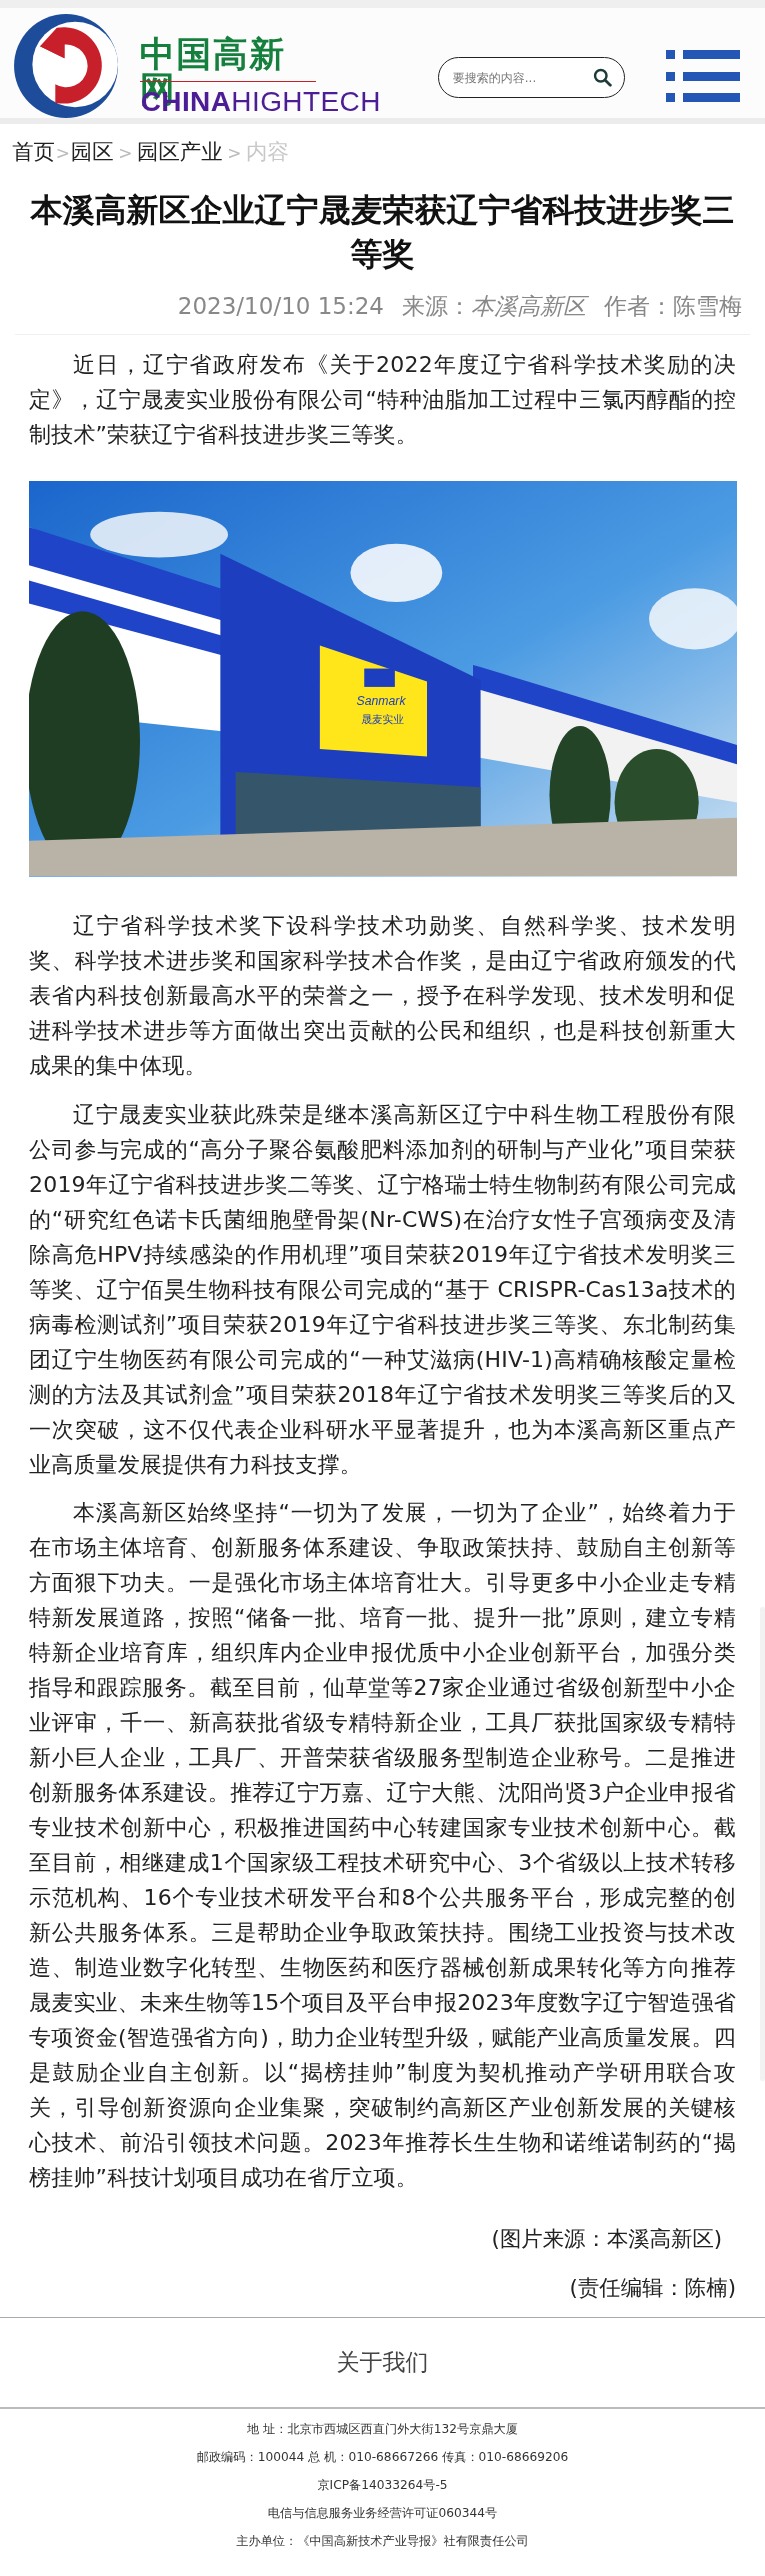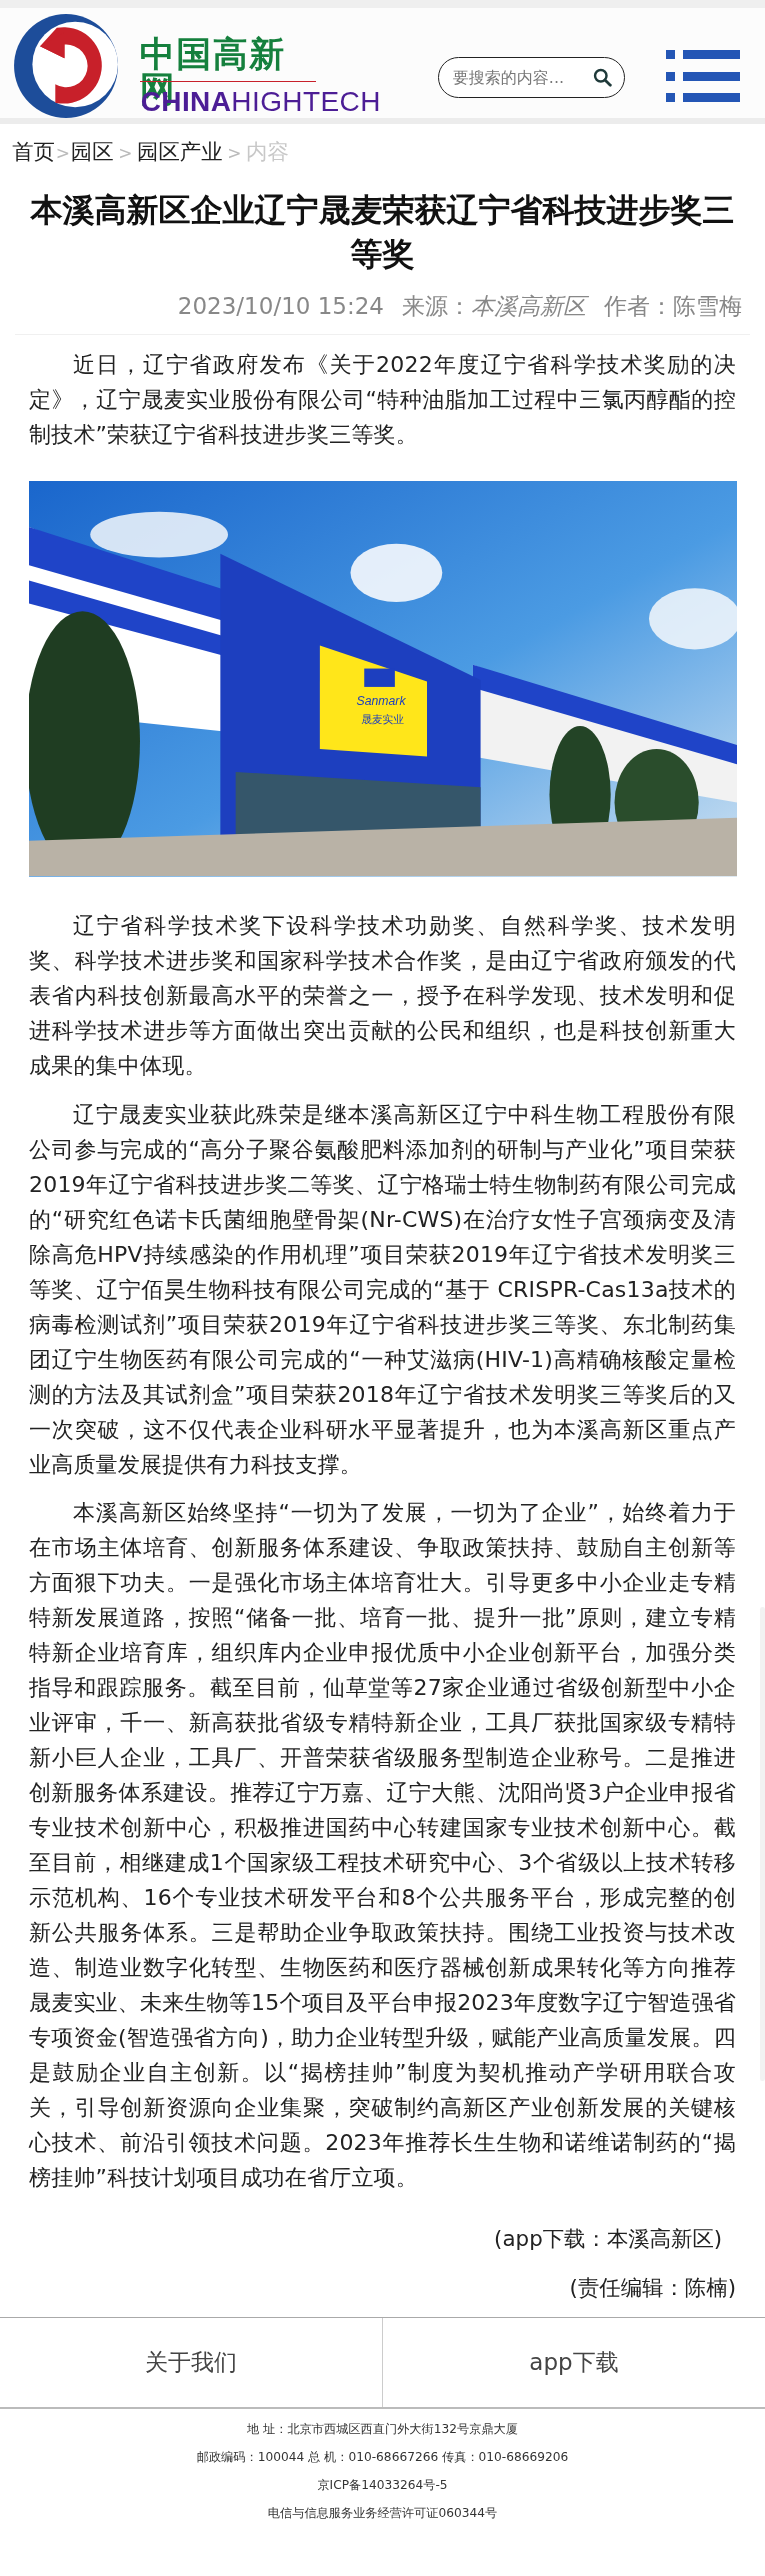--- a/index.html
+++ b/index.html
@@ -9,21 +9,21 @@
   .topstrip { height: 7.7px; background: #efefef; }
   .header { height: 116px; background: #fcfcfc; position: relative; border-bottom: 6.1px solid #ececec; }
   .logo { position: absolute; left: 10.7px; top: 3.1px; width: 306px; height: 110px; }
   .logo-circle { position: absolute; left: 0; top: 0; width: 110px; height: 110px; }
   .logo-cn { position: absolute; left: 129px; top: 26px; font-family: "DejaVu Sans", sans-serif; font-weight: bold; font-size: 35px; color: #15803d; letter-spacing: 1.5px; line-height: 1; }
   .logo-line { position: absolute; left: 129px; top: 70px; width: 176px; height: 1.5px; background: #c8202a; }
   .logo-en { position: absolute; left: 130px; top: 77px; font-family: "Liberation Sans", sans-serif; font-size: 28px; color: #4c1d95; letter-spacing: 0.4px; line-height: 1; }
   .logo-en b { font-weight: bold; }
 
   .search { position: absolute; left: 438px; top: 49px; width: 187px; height: 41px; border: 1.5px solid #222; border-radius: 20.7px; background: #fff; }
-  .search input { position: absolute; left: 13.8px; top: 9.2px; width: 130px; height: 21.4px; border: none; outline: none; background: transparent; font-size: 16px; color: #666; font-family: "DejaVu Sans", sans-serif; }
+  .search input { position: absolute; left: 13.8px; top: 9.2px; width: 130px; height: 21.4px; border: none; outline: none; background: transparent; font-size: 12px; color: #666; font-family: "DejaVu Sans", sans-serif; }
   .search input::placeholder { color: #777; }
   .search-btn { position: absolute; right: 10.7px; top: 9.2px; width: 21.4px; height: 21.4px; cursor: pointer; }
 
   .menu-btn { position: absolute; left: 664px; top: 38px; width: 77px; height: 64px; cursor: pointer; }
   .menu-row { position: absolute; left: 1.5px; height: 9.2px; width: 73px; }
   .menu-row .dot { position: absolute; left: 0; top: 0; width: 9.2px; height: 9.2px; background: #2456b5; }
   .menu-row .bar { position: absolute; left: 17px; top: 0; width: 57px; height: 9.2px; background: #2456b5; }
 
   .breadcrumb { padding: 15.3px 0 0 12.2px; height: 47px; font-size: 21.4px; line-height: 26px; white-space: nowrap; }
   .breadcrumb a { color: #222; text-decoration: none; }
@@ -147,30 +147,30 @@
       <ellipse cx="720" cy="410" rx="40" ry="90" fill="#234426"></ellipse>
       <ellipse cx="820" cy="420" rx="55" ry="70" fill="#2a4d2c"></ellipse>
       <polygon points="0,470 925,440 925,516 0,516" fill="#b9b2a6"></polygon>
     </svg>
   </div>
 
   <p class="p2">辽宁省科学技术奖下设科学技术功勋奖、自然科学奖、技术发明奖、科学技术进步奖和国家科学技术合作奖，是由辽宁省政府颁发的代表省内科技创新最高水平的荣誉之一，授予在科学发现、技术发明和促进科学技术进步等方面做出突出贡献的公民和组织，也是科技创新重大成果的集中体现。</p>
   <p class="p3">辽宁晟麦实业获此殊荣是继本溪高新区辽宁中科生物工程股份有限公司参与完成的“高分子聚谷氨酸肥料添加剂的研制与产业化”项目荣获2019年辽宁省科技进步奖二等奖、辽宁格瑞士特生物制药有限公司完成的“研究红色诺卡氏菌细胞壁骨架(Nr-CWS)在治疗女性子宫颈病变及清除高危HPV持续感染的作用机理”项目荣获2019年辽宁省技术发明奖三等奖、辽宁佰昊生物科技有限公司完成的“基于 CRISPR-Cas13a技术的病毒检测试剂”项目荣获2019年辽宁省科技进步奖三等奖、东北制药集团辽宁生物医药有限公司完成的“一种艾滋病(HIV-1)高精确核酸定量检测的方法及其试剂盒”项目荣获2018年辽宁省技术发明奖三等奖后的又一次突破，这不仅代表企业科研水平显著提升，也为本溪高新区重点产业高质量发展提供有力科技支撑。</p>
   <p class="p4">本溪高新区始终坚持“一切为了发展，一切为了企业”，始终着力于在市场主体培育、创新服务体系建设、争取政策扶持、鼓励自主创新等方面狠下功夫。一是强化市场主体培育壮大。引导更多中小企业走专精特新发展道路，按照“储备一批、培育一批、提升一批”原则，建立专精特新企业培育库，组织库内企业申报优质中小企业创新平台，加强分类指导和跟踪服务。截至目前，仙草堂等27家企业通过省级创新型中小企业评审，千一、新高获批省级专精特新企业，工具厂获批国家级专精特新小巨人企业，工具厂、开普荣获省级服务型制造企业称号。二是推进创新服务体系建设。推荐辽宁万嘉、辽宁大熊、沈阳尚贤3户企业申报省专业技术创新中心，积极推进国药中心转建国家专业技术创新中心。截至目前，相继建成1个国家级工程技术研究中心、3个省级以上技术转移示范机构、16个专业技术研发平台和8个公共服务平台，形成完整的创新公共服务体系。三是帮助企业争取政策扶持。围绕工业投资与技术改造、制造业数字化转型、生物医药和医疗器械创新成果转化等方向推荐晟麦实业、未来生物等15个项目及平台申报2023年度数字辽宁智造强省专项资金(智造强省方向)，助力企业转型升级，赋能产业高质量发展。四是鼓励企业自主创新。以“揭榜挂帅”制度为契机推动产学研用联合攻关，引导创新资源向企业集聚，突破制约高新区产业创新发展的关键核心技术、前沿引领技术问题。2023年推荐长生生物和诺维诺制药的“揭榜挂帅”科技计划项目成功在省厅立项。</p>
 
-  <div class="credit c1">(app下载：本溪高新区)</div>
+  <div class="credit c1">(图片来源：本溪高新区)</div>
   <div class="credit c2">(责任编辑：陈楠)</div>
 </article>
 
 <nav class="footer-nav">
   <a>关于我们</a>
-  <a>app下载</a>
 </nav>
 
 <footer class="footer-info">
   <div>地 址：北京市西城区西直门外大街132号京鼎大厦</div>
   <div>邮政编码：100044 总 机：010-68667266 传真：010-68669206</div>
   <div>京ICP备14033264号-5</div>
   <div>电信与信息服务业务经营许可证060344号</div>
+  <div>主办单位：《中国高新技术产业导报》社有限责任公司</div>
 </footer>
 
 <div class="scrollbar"></div>
 
 
 </body></html>

